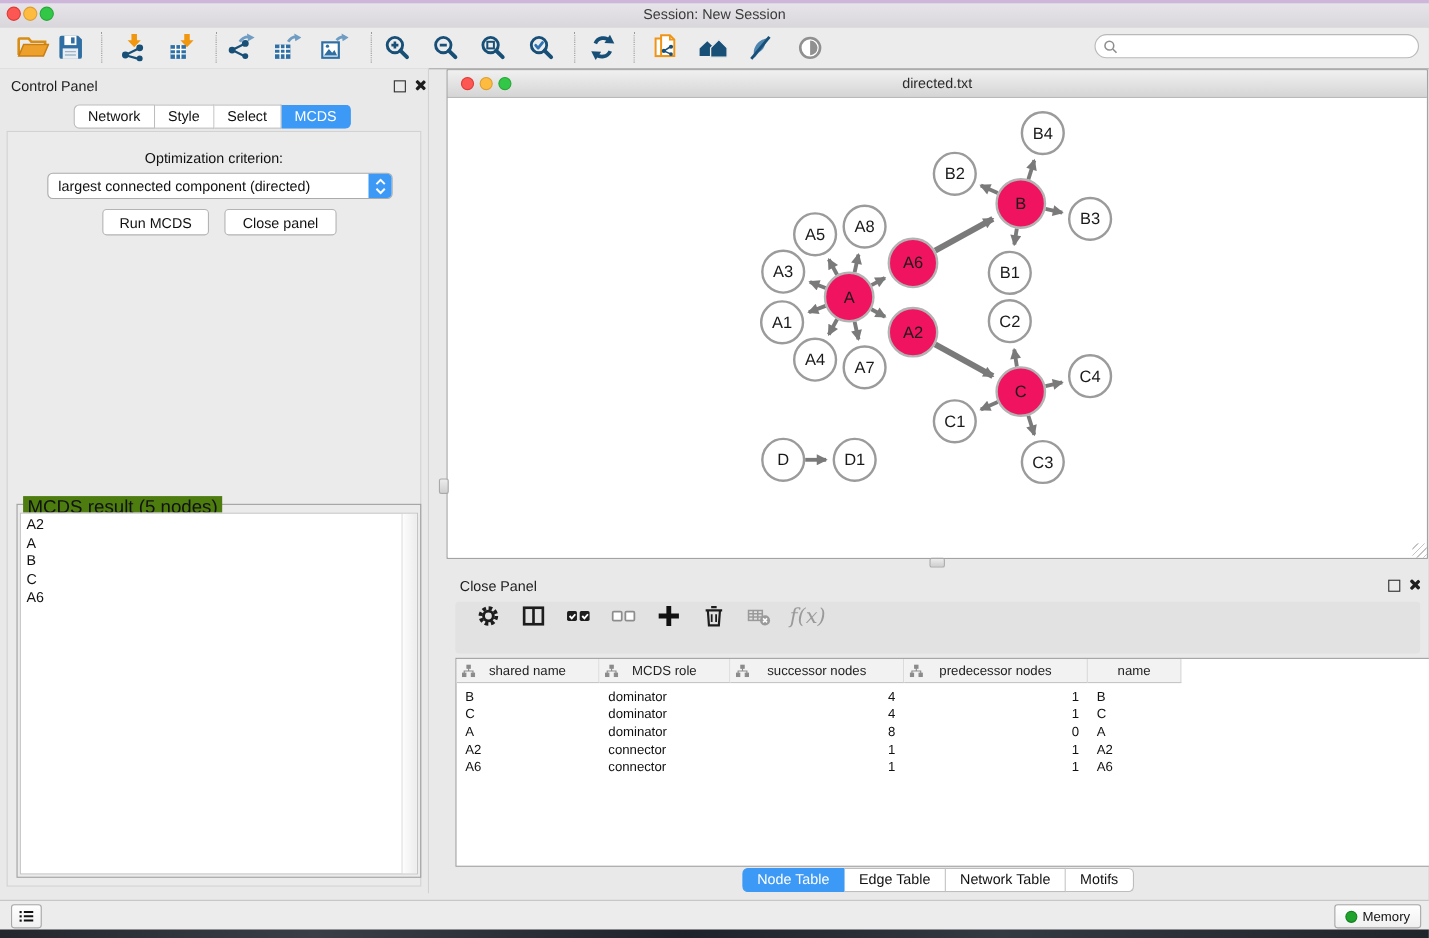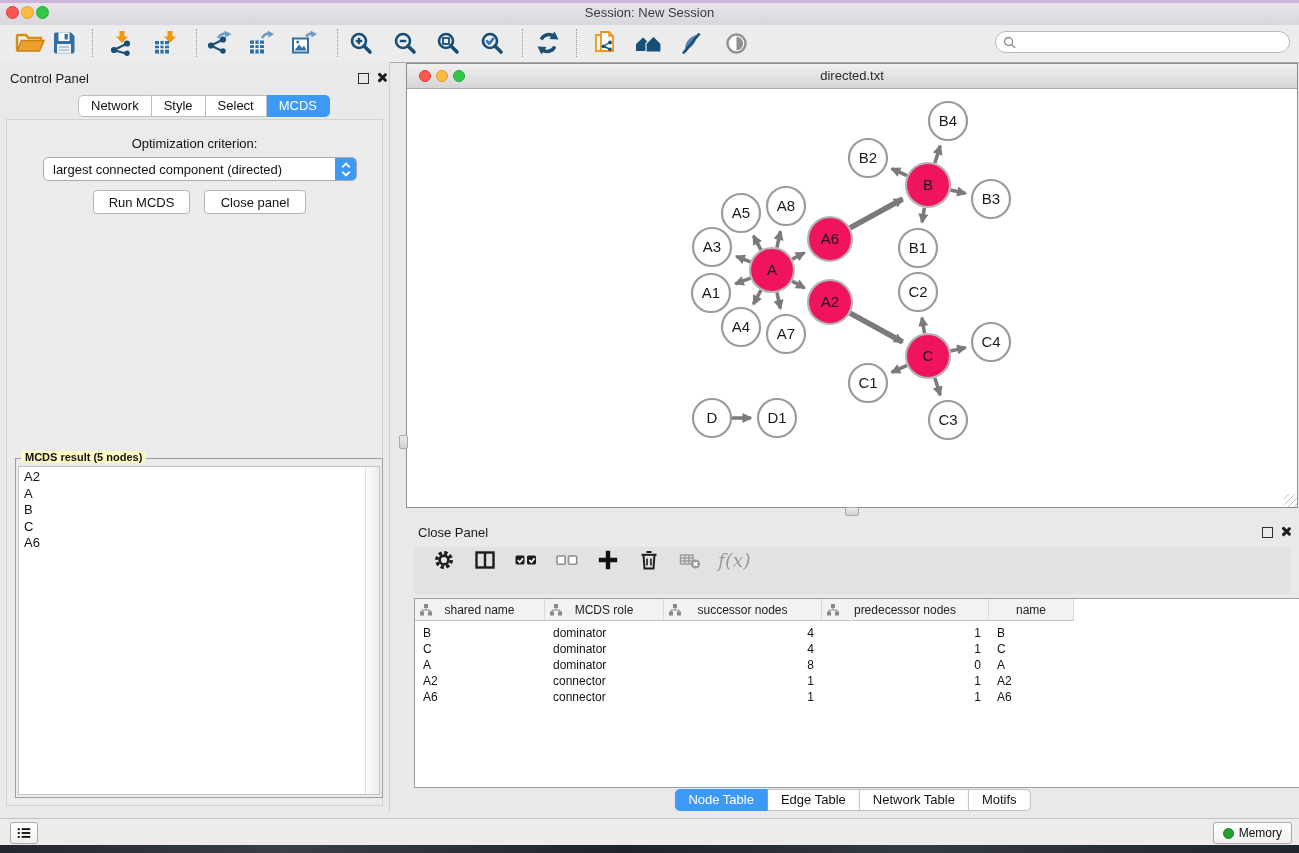--- a/index.html
+++ b/index.html
@@ -27,29 +27,29 @@
   .panel-title{position:absolute;left:10px;top:9px;font-size:13px;color:#1c1c1c;}
   .win-float{position:absolute;width:9px;height:9px;border:1.5px solid #2e2e2e;background:transparent;}
   .win-close{position:absolute;width:11px;height:11px;}
   .win-close::before,.win-close::after{content:'';position:absolute;left:4.5px;top:0;width:2.6px;height:11px;background:#1e1e1e;border-radius:1px;}
   .win-close::before{transform:rotate(45deg);}
   .win-close::after{transform:rotate(-45deg);}
   .tabs{display:flex;}
   .tab{background:#fff;border:1px solid #bdbdbd;border-left:none;padding:0 12px;font-size:13px;line-height:20px;height:22px;box-sizing:border-box;color:#111;white-space:nowrap;}
   .tab:first-child{border-left:1px solid #bdbdbd;border-radius:5px 0 0 5px;}
   .tab:last-child{border-radius:0 5px 5px 0;}
-  .cp-tabs{position:absolute;left:78px;top:33px;justify-content:center;}
+  .cp-tabs{position:absolute;left:67px;top:33px;justify-content:center;}
   .cp-box{position:absolute;left:6px;top:57px;width:377px;height:687px;background:#ebebeb;border:1px solid #d2d2d2;box-sizing:border-box;}
   .opt-label{position:absolute;left:0;right:0;top:16px;text-align:center;font-size:13px;color:#111;}
   .select{position:absolute;left:36px;top:37px;width:314px;height:24px;background:#fff;border:1px solid #ababab;border-radius:5px;box-sizing:border-box;display:flex;align-items:center;}
   .select-value{flex:1;font-size:13px;color:#111;padding-left:9px;white-space:nowrap;overflow:hidden;}
   .select-stepper{width:21px;height:100%;background:#3d99f6;border-radius:0 4px 4px 0;display:flex;align-items:center;justify-content:center;}
   .pbtn{position:absolute;height:24px;background:#fff;border:1px solid #b4b4b4;border-radius:4px;font-size:13px;color:#111;font-family:"Liberation Sans",sans-serif;}
   .result-group{position:absolute;left:8px;top:338px;width:366px;height:338px;border:1px solid #a0a0a0;}
-  .result-title{position:absolute;top:-8px;left:5px;background:#fef9c3;padding:0 4px;font-size:11px;color:#111;font-weight:bold;}
+  .result-title{position:absolute;top:-8px;left:5px;background:#4d7c0f;padding:0 4px;font-size:17px;color:#111;}
   .result-list{position:absolute;left:2px;top:7px;right:2px;bottom:2px;background:#fff;border:1px solid #c4c4c4;overflow:hidden;}
   .result-list ul{margin:2px 0 0 0;padding:0 0 0 5px;list-style:none;}
   .result-list li{font-size:13px;line-height:16.5px;color:#111;}
   .scroll-track{position:absolute;right:0;top:0;bottom:0;width:13px;background:linear-gradient(90deg,#fdfdfd,#ececec);border-left:1px solid #dedede;}
 
   
   .net-window{position:absolute;left:406px;top:63px;width:892px;height:445px;border:1px solid #8e8e8e;background:#fff;box-sizing:border-box;}
   .net-titlebar{position:relative;height:24px;background:linear-gradient(#f0f0f0,#d5d5d5);border-bottom:1px solid #a9a9a9;}
   .net-titlebar .tl{top:6px;width:12px;height:12px;}
   .net-titlebar .tl.red{left:12px;}

